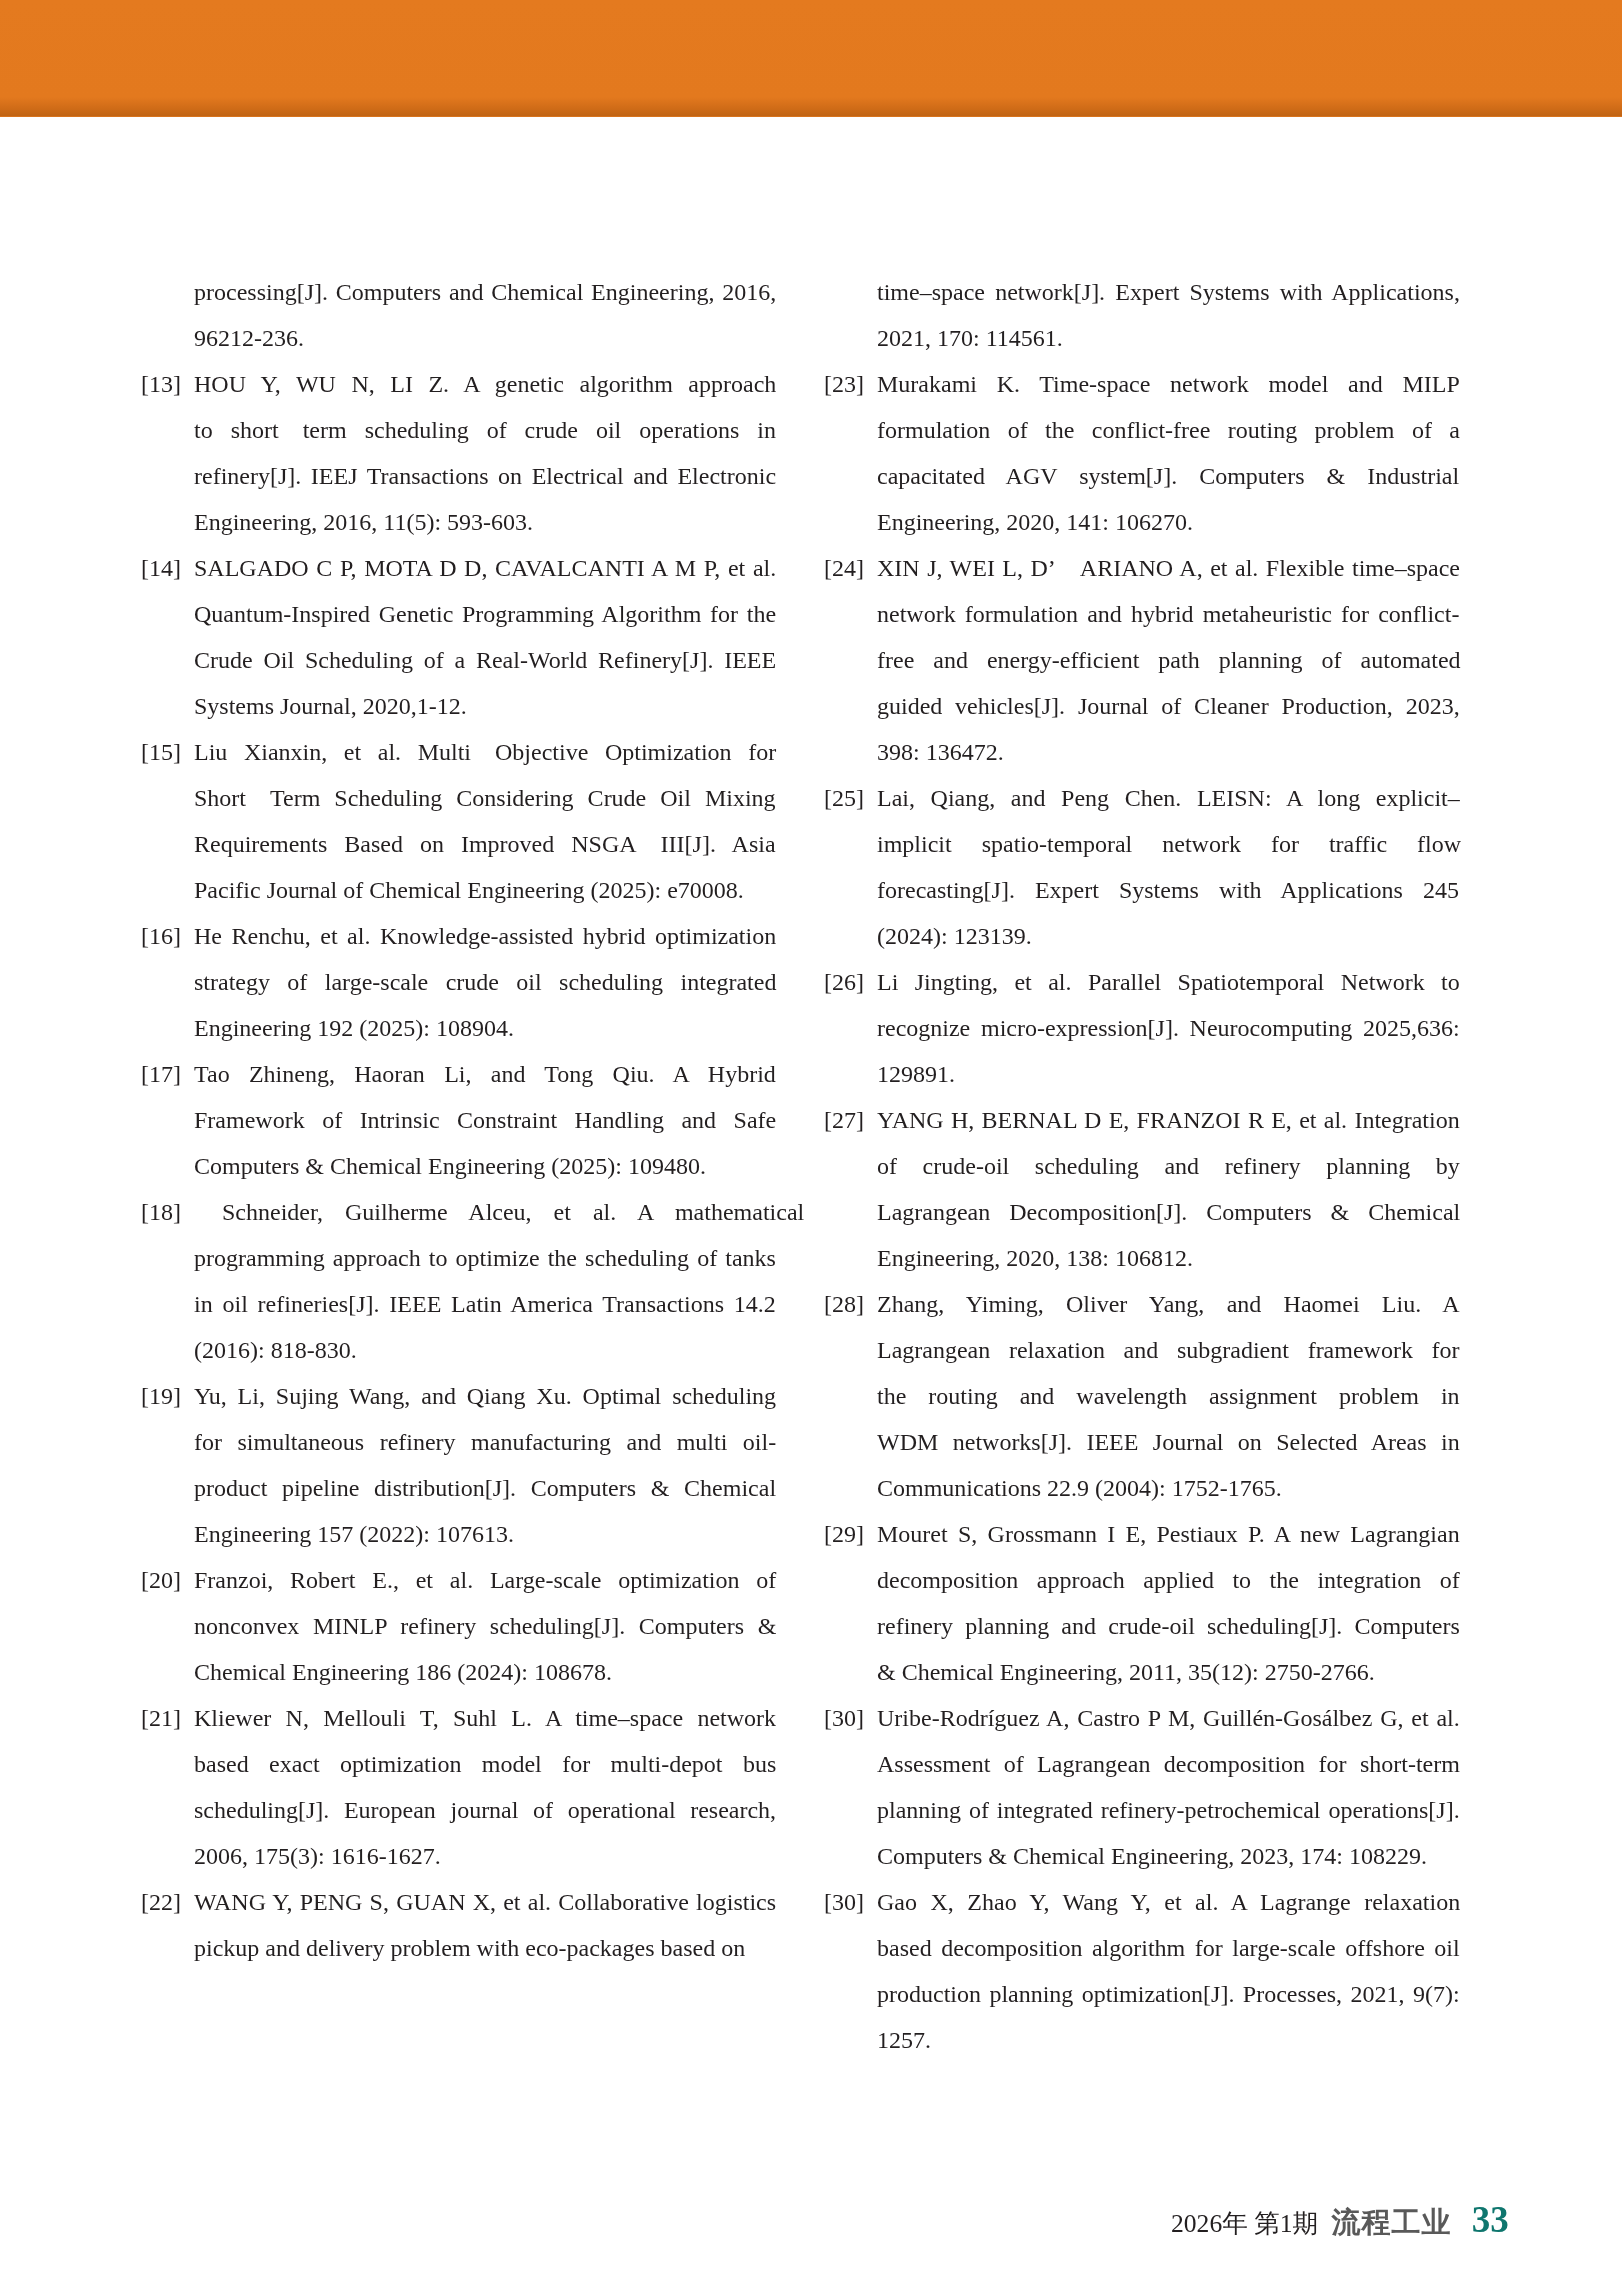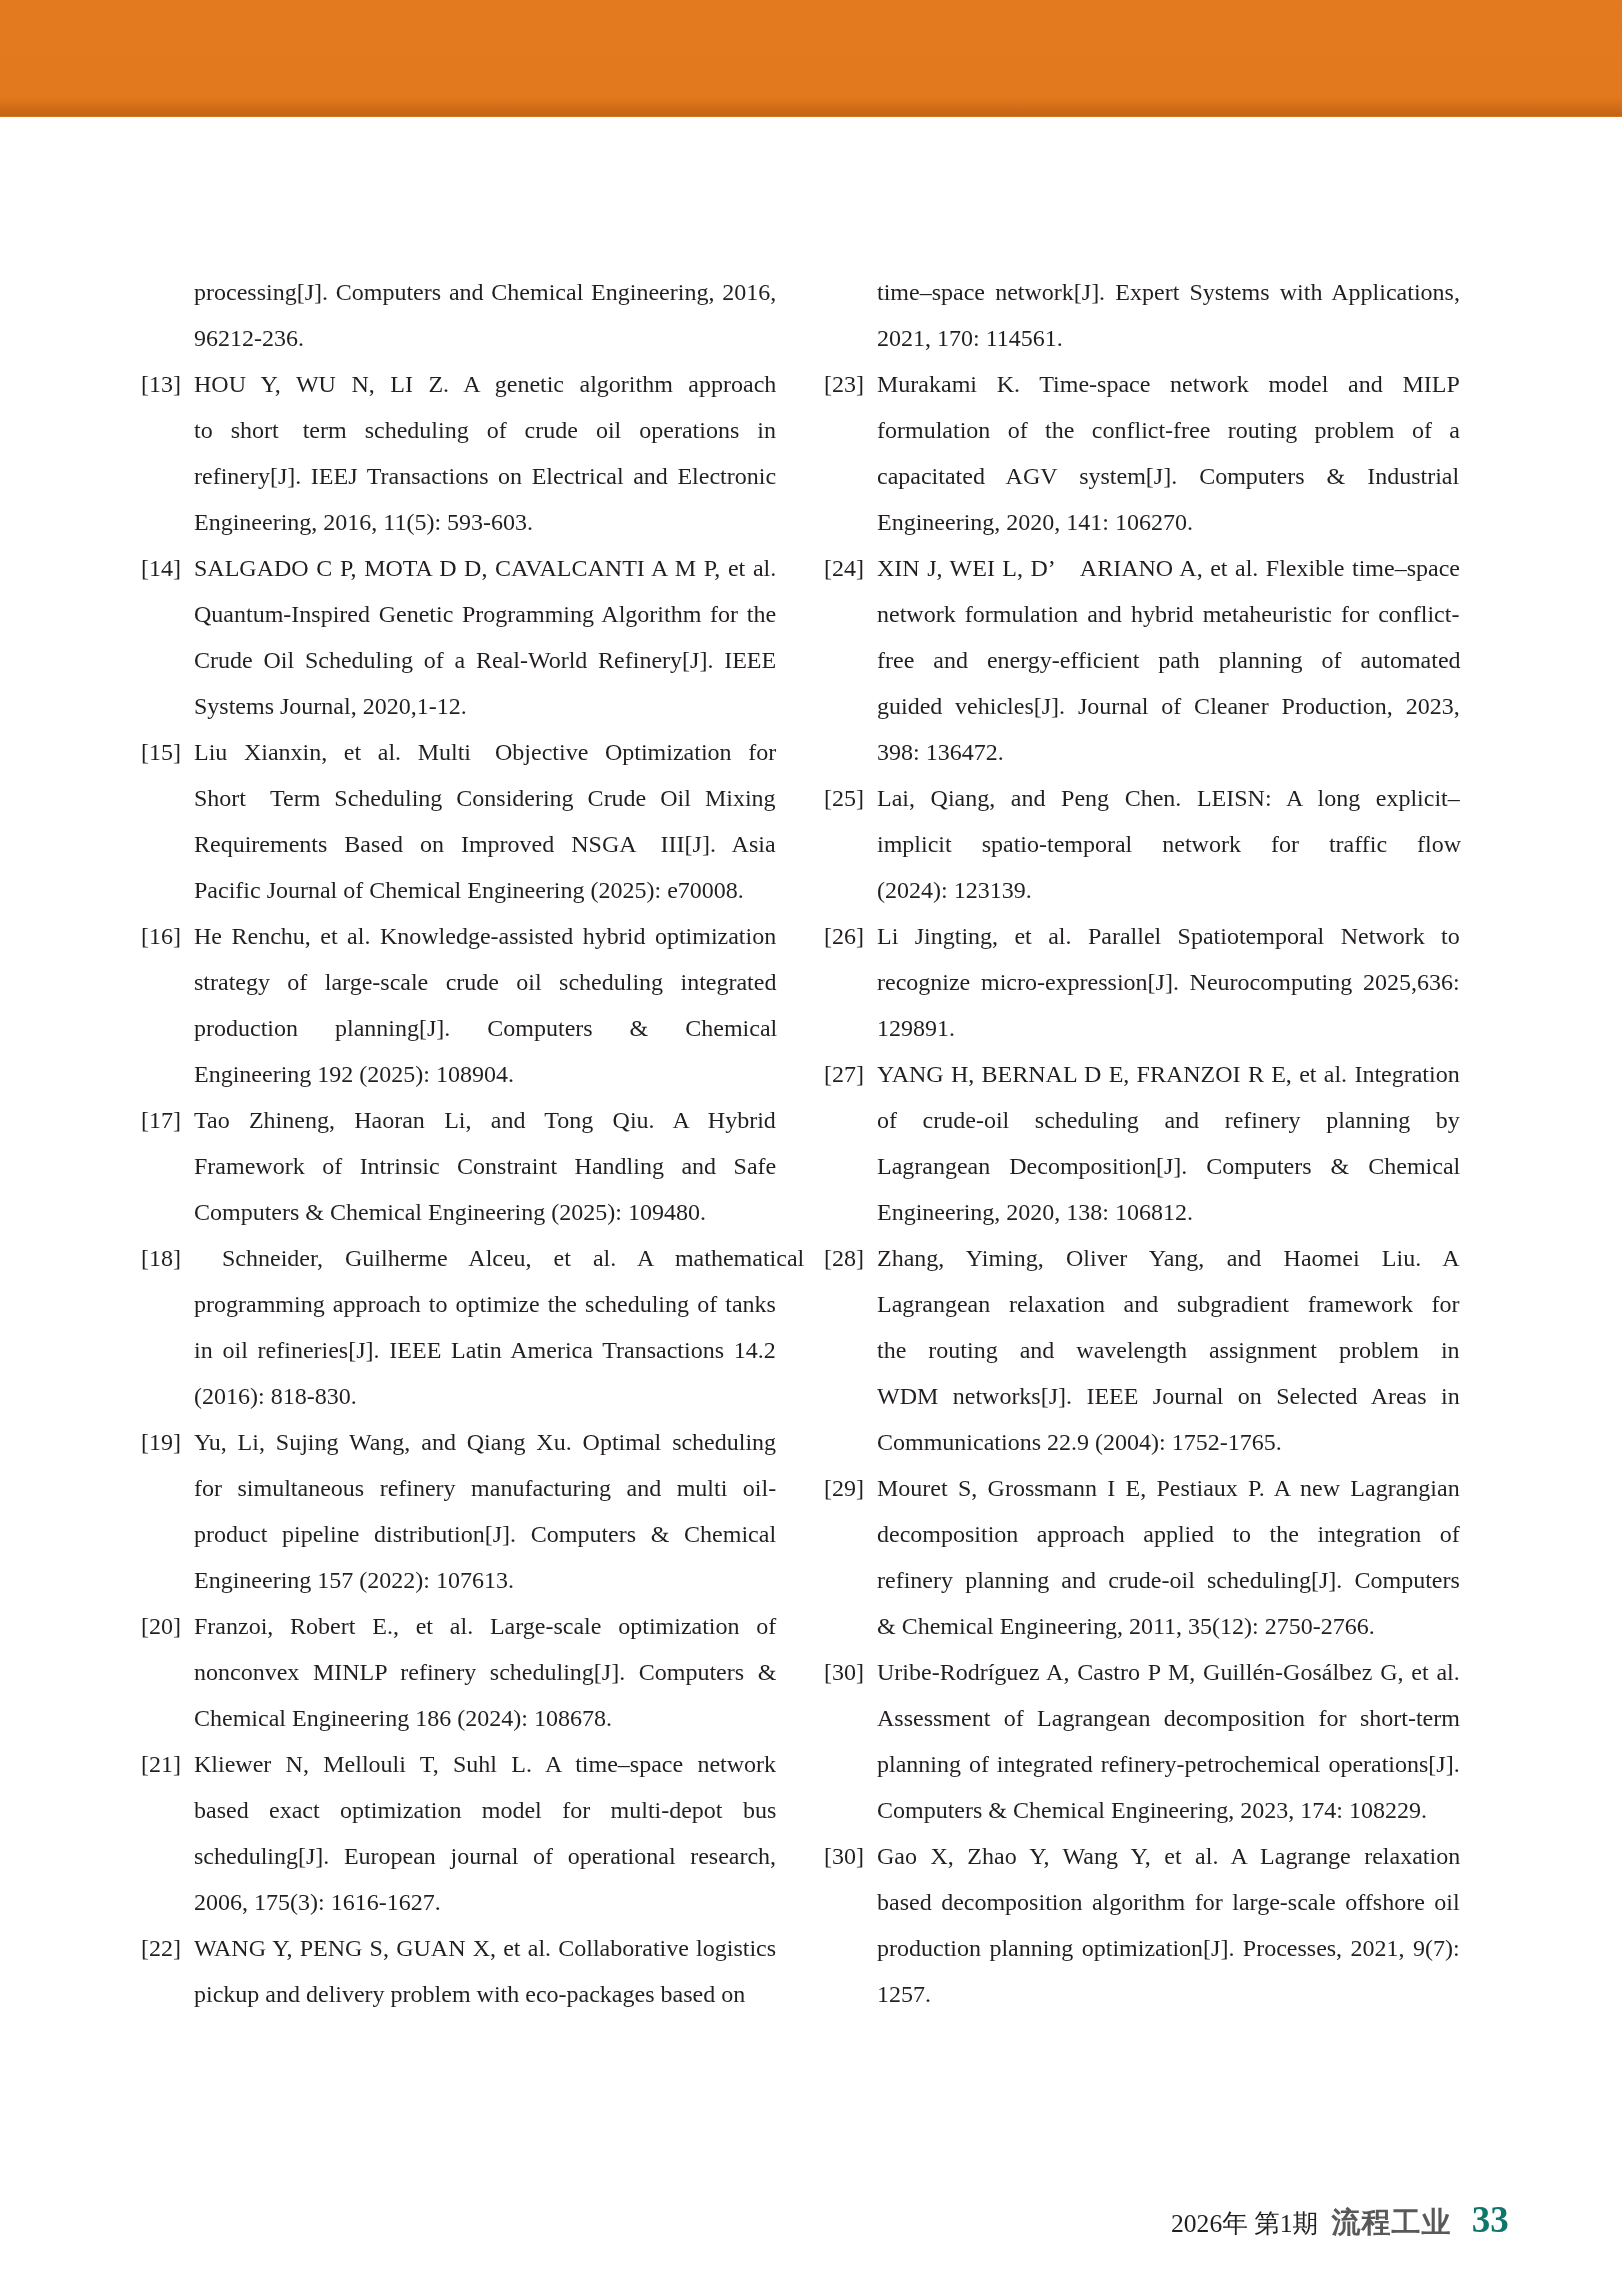--- a/index.html
+++ b/index.html
@@ -72,21 +72,20 @@
         <div class="line"><span class="fit" style="word-spacing: 8px;">Short Term Scheduling Considering Crude Oil Mixing</span></div>
         <div class="line"><span class="fit" style="word-spacing: 11px;">Requirements Based on Improved NSGA III[J]. Asia</span></div>
         <div class="line"><span class="fit">Pacific Journal of Chemical Engineering (2025): e70008.</span></div>
       </div>
     </div>
     <div class="ref">
       <span class="ref-num">[16]</span>
       <div class="ref-lines">
         <div class="line"><span class="fit" style="word-spacing: 3.5px;">He Renchu, et al. Knowledge-assisted hybrid optimization</span></div>
         <div class="line"><span class="fit" style="word-spacing: 11.4px;">strategy of large-scale crude oil scheduling integrated</span></div>
-        <div class="line"><span class="fit" style="word-spacing: 31px;">production planning[J]. Computers &amp; Chemical</span></div>
         <div class="line"><span class="fit">Engineering 192 (2025): 108904.</span></div>
       </div>
     </div>
     <div class="ref">
       <span class="ref-num">[17]</span>
       <div class="ref-lines">
         <div class="line"><span class="fit" style="word-spacing: 13.3px;">Tao Zhineng, Haoran Li, and Tong Qiu. A Hybrid</span></div>
         <div class="line"><span class="fit" style="word-spacing: 11.5px;">Framework of Intrinsic Constraint Handling and Safe</span></div>
         <div class="line"><span class="fit">Computers &amp; Chemical Engineering (2025): 109480.</span></div>
       </div>
@@ -158,20 +157,21 @@
         <div class="line"><span class="fit" style="word-spacing: 13px;">free and energy-efficient path planning of automated</span></div>
         <div class="line"><span class="fit" style="word-spacing: 6.8px;">guided vehicles[J]. Journal of Cleaner Production, 2023,</span></div>
         <div class="line"><span class="fit">398: 136472.</span></div>
       </div>
     </div>
     <div class="ref">
       <span class="ref-num">[25]</span>
       <div class="ref-lines">
         <div class="line"><span class="fit" style="word-spacing: 9.6px;">Lai, Qiang, and Peng Chen. LEISN: A long explicit–</span></div>
         <div class="line"><span class="fit" style="word-spacing: 24px;">implicit spatio-temporal network for traffic flow</span></div>
+        <div class="line"><span class="fit" style="word-spacing: 14px;">forecasting[J]. Expert Systems with Applications 245</span></div>
         <div class="line"><span class="fit">(2024): 123139.</span></div>
       </div>
     </div>
     <div class="ref">
       <span class="ref-num">[26]</span>
       <div class="ref-lines">
         <div class="line"><span class="fit" style="word-spacing: 10.4px;">Li Jingting, et al. Parallel Spatiotemporal Network to</span></div>
         <div class="line"><span class="fit" style="word-spacing: 4.7px;">recognize micro-expression[J]. Neurocomputing 2025,636:</span></div>
         <div class="line"><span class="fit">129891.</span></div>
       </div>

